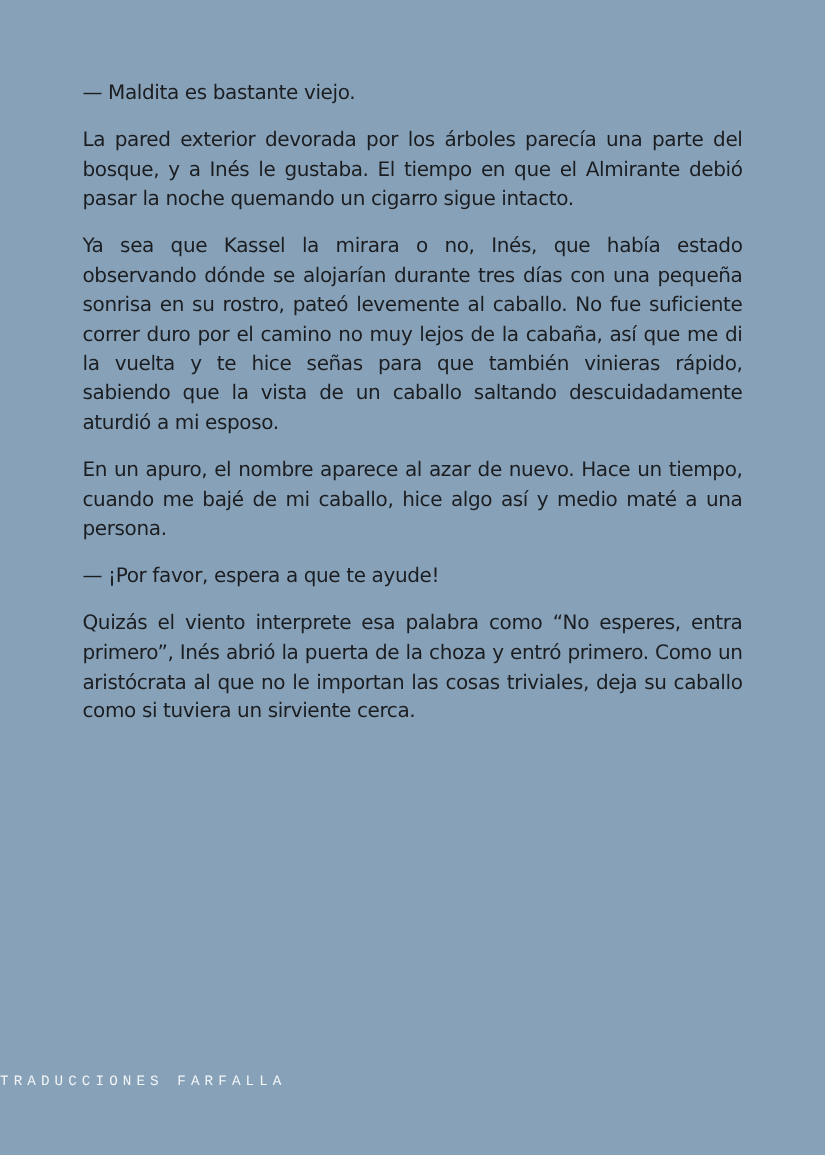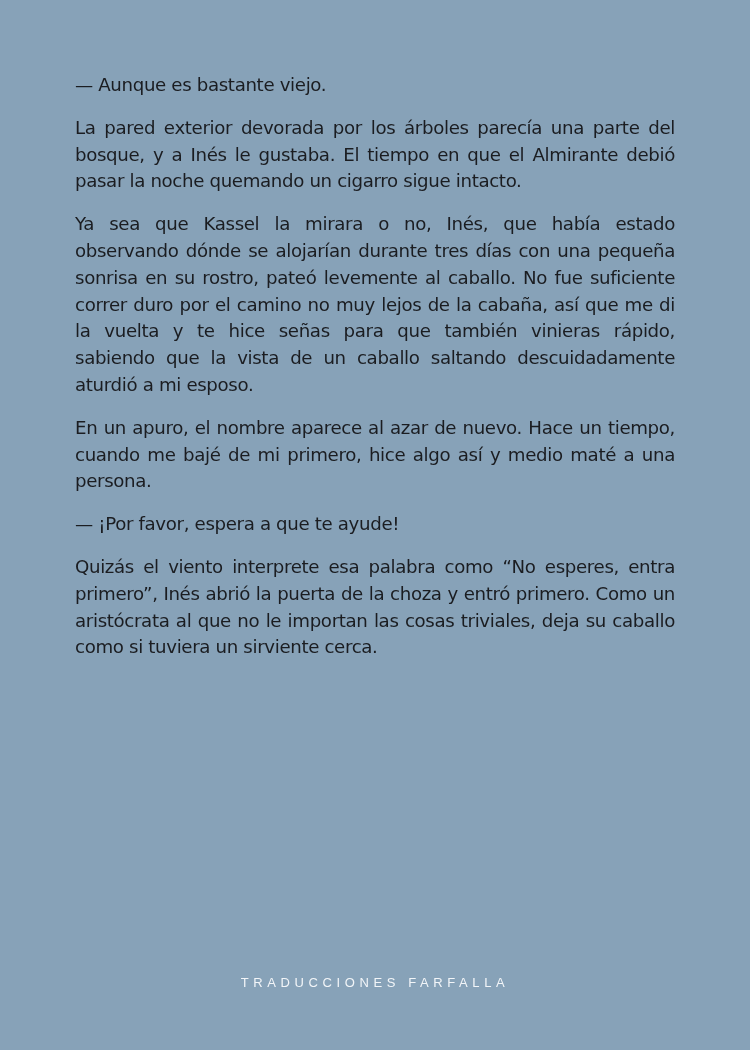--- a/index.html
+++ b/index.html
@@ -30,32 +30,31 @@
       word-spacing: 0px;
     }
     .para.dialogue {
       text-align: left;
     }
     .footer {
       position: absolute;
       left: 0;
       width: 750px;
       top: 975px;
-      text-align: center;
-      font-family: Liberation Sans, sans-serif;
+      font-family: Liberation Mono, monospace;
       font-size: 13px;
       letter-spacing: 4.6px;
       color: #f2f5f8;
     }
   </style>
 </head>
 <body>
 
 <div class="page">
-  <p class="para dialogue">— Aunque es bastante viejo.</p>
+  <p class="para dialogue">— Maldita es bastante viejo.</p>
   <p class="para">La pared exterior devorada por los árboles parecía una parte del bosque, y a Inés le gustaba. El tiempo en que el Almirante debió pasar la noche quemando un cigarro sigue intacto.</p>
   <p class="para">Ya sea que Kassel la mirara o no, Inés, que había estado observando dónde se alojarían durante tres días con una pequeña sonrisa en su rostro, pateó levemente al caballo. No fue suficiente correr duro por el camino no muy lejos de la cabaña, así que me di la vuelta y te hice señas para que también vinieras rápido, sabiendo que la vista de un caballo saltando descuidadamente aturdió a mi esposo.</p>
-  <p class="para">En un apuro, el nombre aparece al azar de nuevo. Hace un tiempo, cuando me bajé de mi primero, hice algo así y medio maté a una persona.</p>
+  <p class="para">En un apuro, el nombre aparece al azar de nuevo. Hace un tiempo, cuando me bajé de mi caballo, hice algo así y medio maté a una persona.</p>
   <p class="para dialogue">— ¡Por favor, espera a que te ayude!</p>
   <p class="para">Quizás el viento interprete esa palabra como “No esperes, entra primero”, Inés abrió la puerta de la choza y entró primero. Como un aristócrata al que no le importan las cosas triviales, deja su caballo como si tuviera un sirviente cerca.</p>
 </div>
 
 <div class="footer">TRADUCCIONES  FARFALLA</div>
 
 </body></html>

